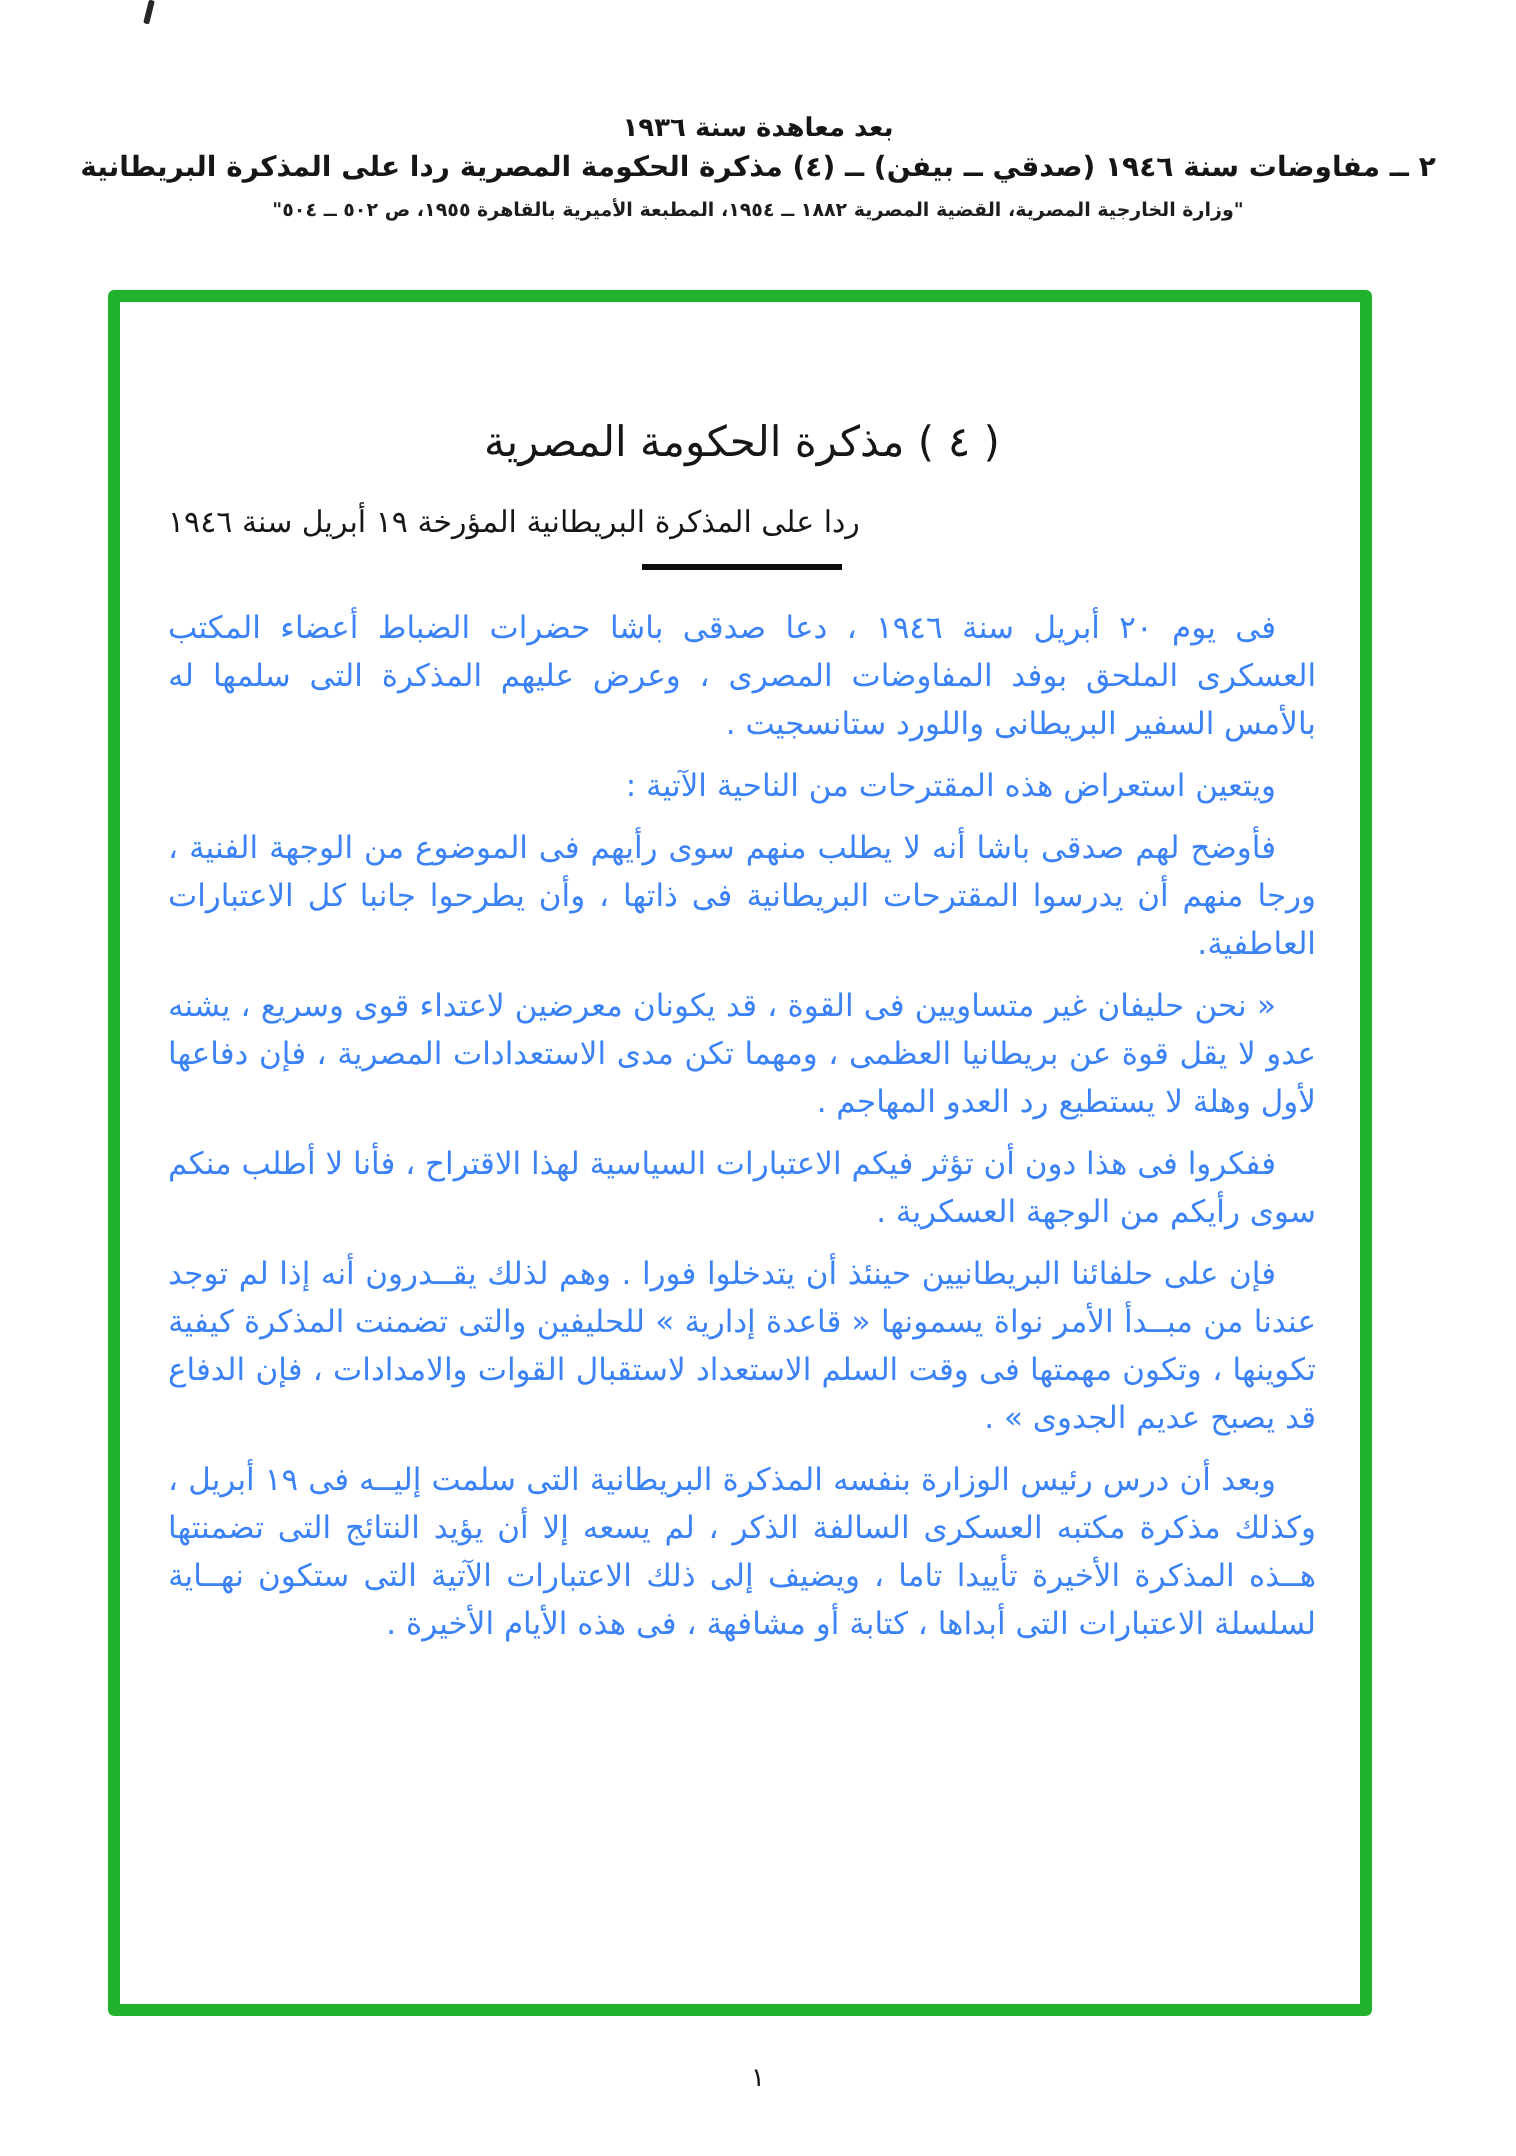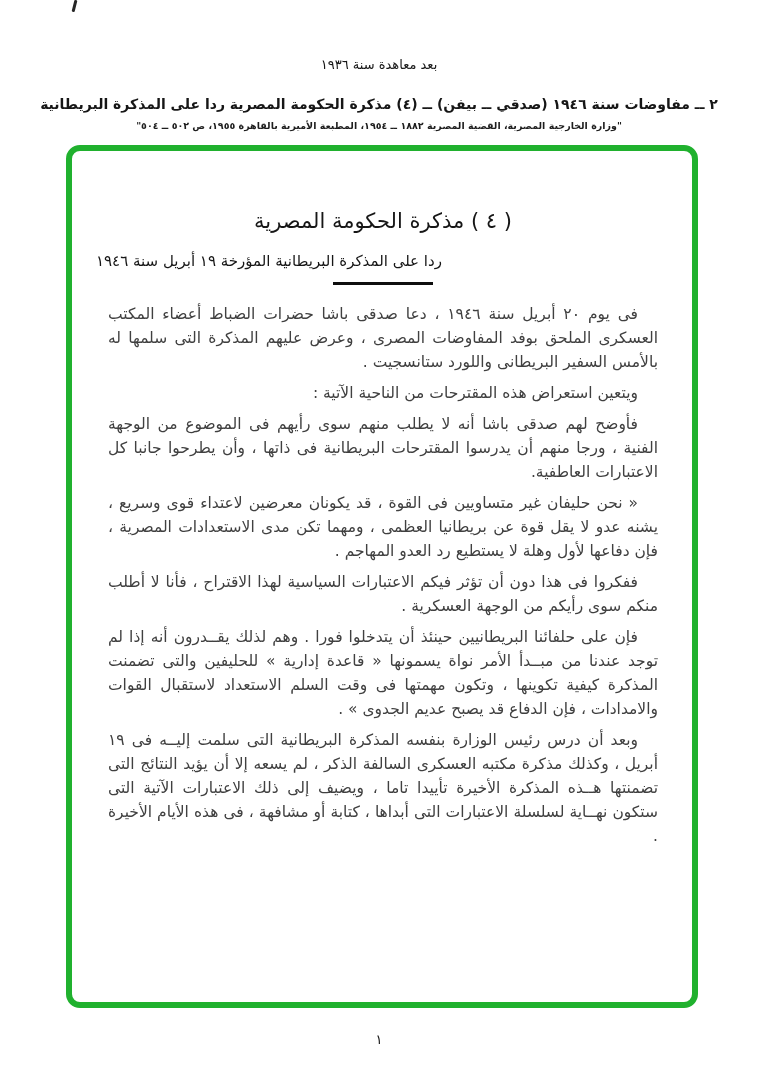--- a/index.html
+++ b/index.html
@@ -20,31 +20,31 @@
     background: #262626;
     transform: rotate(14deg);
     border-radius: 1px;
   }
 
   
   .citation {
     position: absolute; top: 57px; left: 0; width: 100%;
     direction: rtl; text-align: center;
   }
-  .citation-line1 { font-size: 13px; font-weight: normal; margin-bottom: 24px; }
+  .citation-line1 { font-size: 13px; font-weight: bold; margin-bottom: 4px; }
   .citation-line2 { font-size: 14px; font-weight: bold; margin-bottom: 8px; }
   .citation-line3 { font-size: 9.5px; font-weight: bold; color: #1d1d1d; }
 
   
   .green-frame {
     position: absolute;
-    left: 66px; top: 145px;
+    left: 54px; top: 145px;
     width: 632px; height: 863px;
     border: 6px solid #20b12e;
-    border-radius: 14px;
+    border-radius: 3px;
     background: #ffffff;
   }
 
   
   .doc {
     position: absolute; inset: 0;
     direction: rtl;
     padding: 58px 22px 0 24px;
   }
   .doc-title {
@@ -56,26 +56,26 @@
     margin: 19px 0 0; font-weight: normal;
     text-align: left; font-size: 15px;
   }
   .title-divider {
     width: 100px; height: 2.5px;
     background: #0e0e0e;
     margin: 12px auto 0;
   }
   .doc-body { margin-top: 17px; }
   .doc-body p {
-    margin: 0 12px 7px;
+    margin: 0 0 7px;
     font-size: 15.5px;
     line-height: 24px;
     text-align: justify;
     text-indent: 20px;
-    color: #404040;
+    color: #3b82f6;
   }
 
   .page-number {
     position: absolute; top: 1032px; left: 0; width: 100%;
     text-align: center; font-size: 13px; color: #111;
   }
 </style>
 </head>
 <body>
 

